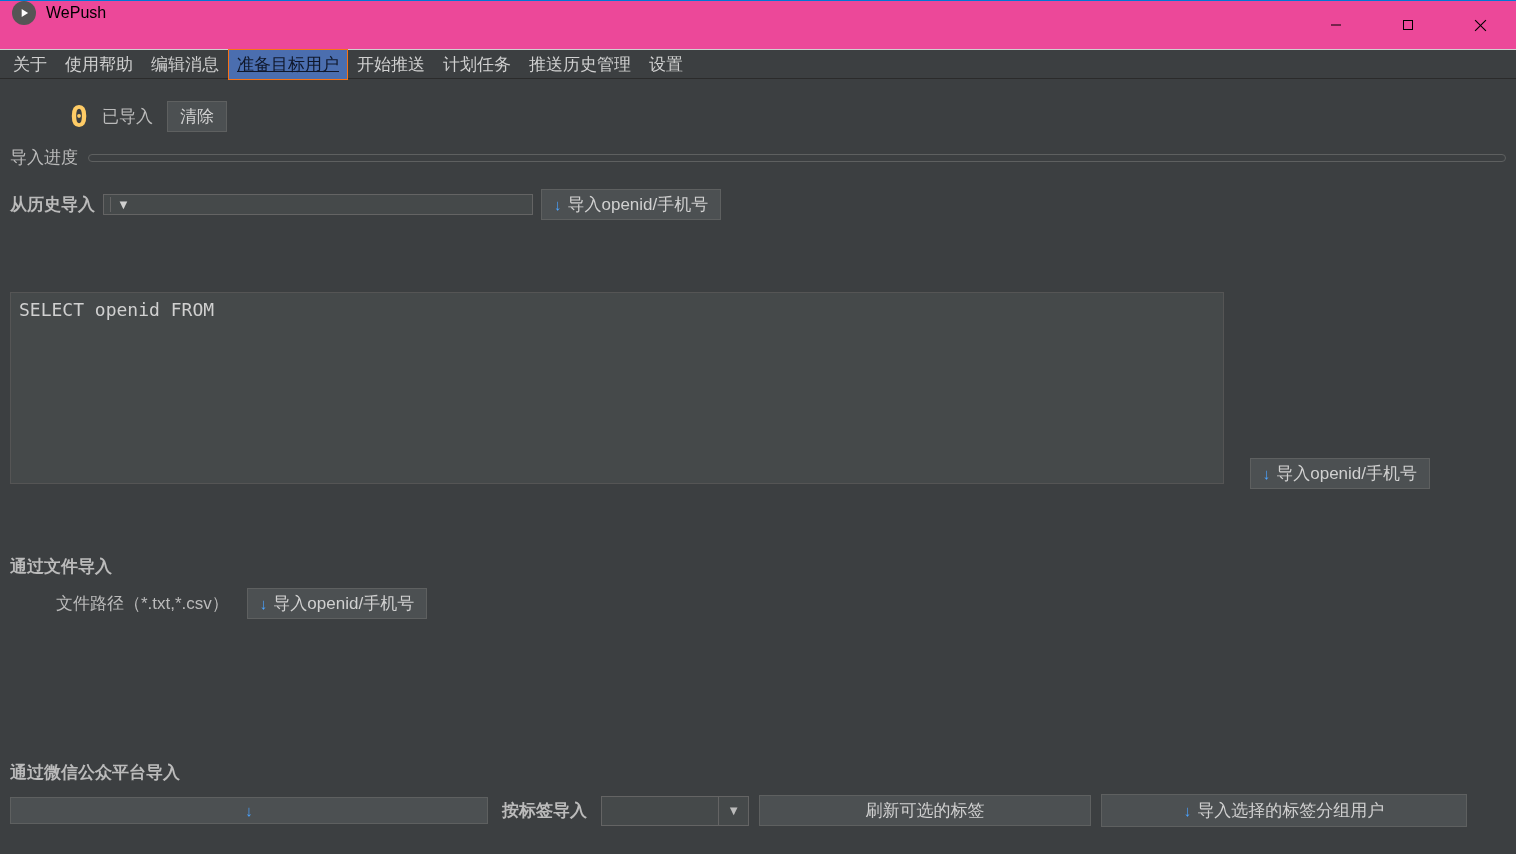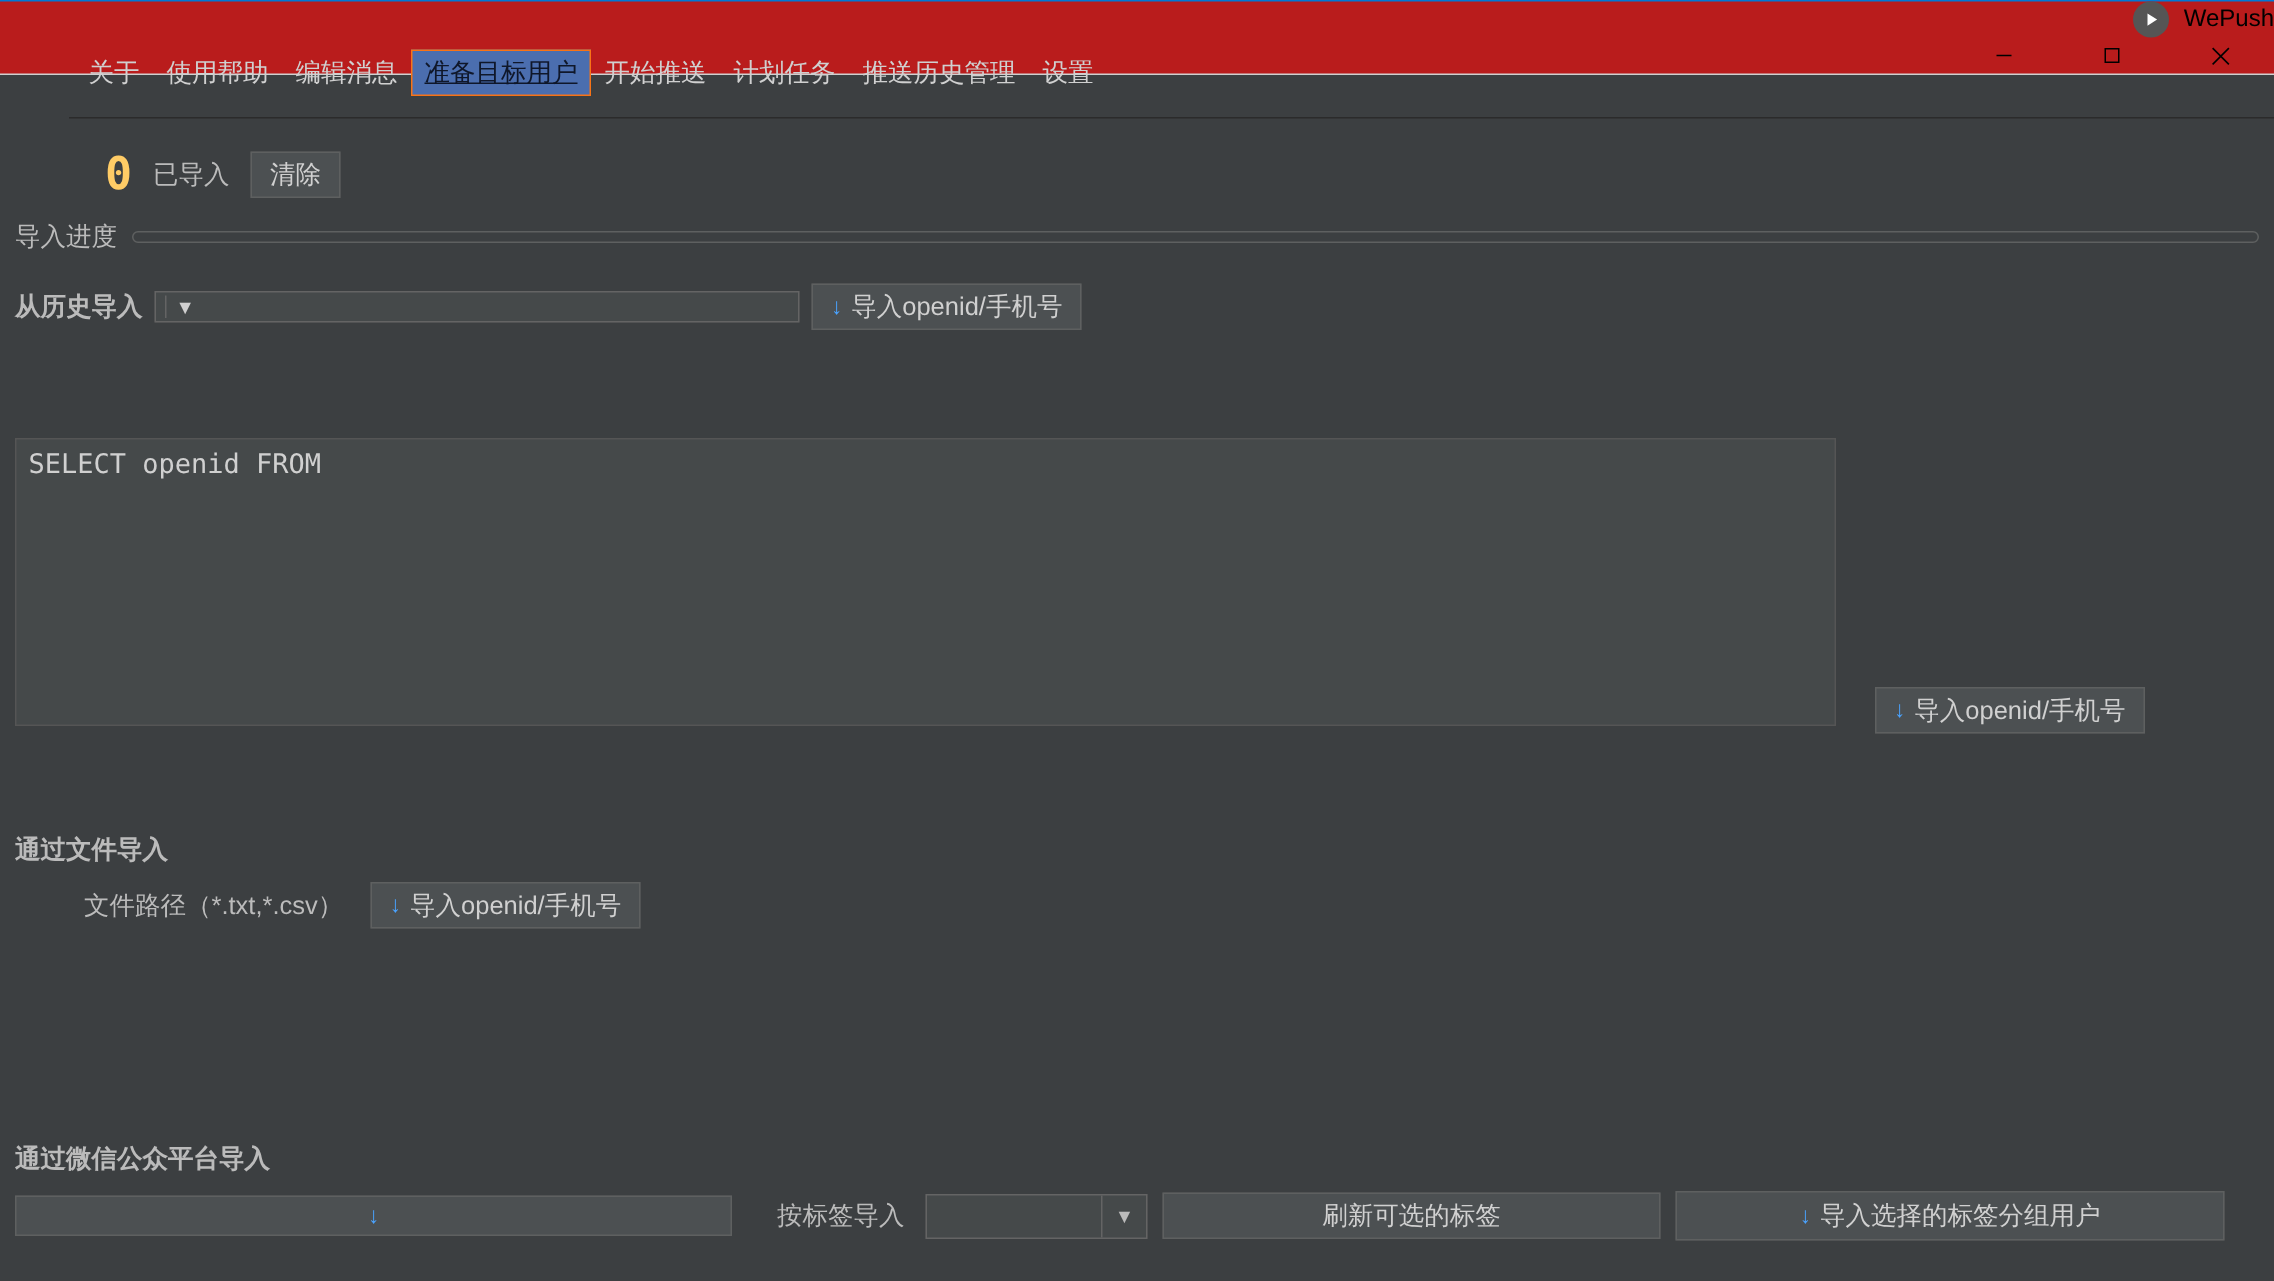--- a/index.html
+++ b/index.html
@@ -12,27 +12,26 @@
 body {
   width: 1516px;
   height: 854px;
   background: #3c3f41;
   color: #bbbbbb;
   overflow: hidden;
 }
 
 .titlebar {
   height: 50px;
-  background: #b91c1c;
-  display: flex;
-  align-items: flex-end;
+  background: #ec4899;
+  display: flex;
+  align-items: flex-start;
   justify-content: space-between;
   border-top: 1px solid #0078d4;
   border-bottom: 1px solid #d0d0d0;
-  flex-direction: column;
 }
 
 .titlebar-left {
   display: flex;
   align-items: center;
   padding-left: 12px;
   gap: 10px;
 }
 
 .app-icon {
@@ -68,24 +67,23 @@
   justify-content: center;
   color: #000;
   font-size: 18px;
   cursor: pointer;
 }
 
 .tabbar {
   height: 29px;
   background: #3c3f41;
   display: flex;
-  align-items: flex-end;
+  align-items: center;
   padding: 14px 4px;
   border-bottom: 1px solid #2b2b2b;
-  margin-left: 46px;
 }
 
 .tab {
   padding: 3px 8px;
   color: #d0d0d0;
   font-size: 17px;
   cursor: pointer;
   display: flex;
   align-items: center;
   border: 1px solid transparent;
@@ -266,24 +264,23 @@
   padding: 4px 12px;
 }
 
 .btn-fixed {
   width: 332px;
   justify-content: center;
 }
 
 .tag-label {
   font-size: 17px;
-  font-weight: normal;
+  font-weight: bold;
   white-space: nowrap;
   padding: 0 4px;
-  margin-left: 16px;
 }
 
 .tag-select {
   min-width: 148px;
   background: #45494a;
   border: 1px solid #646464;
   height: 30px;
   display: flex;
   align-items: center;
 }

